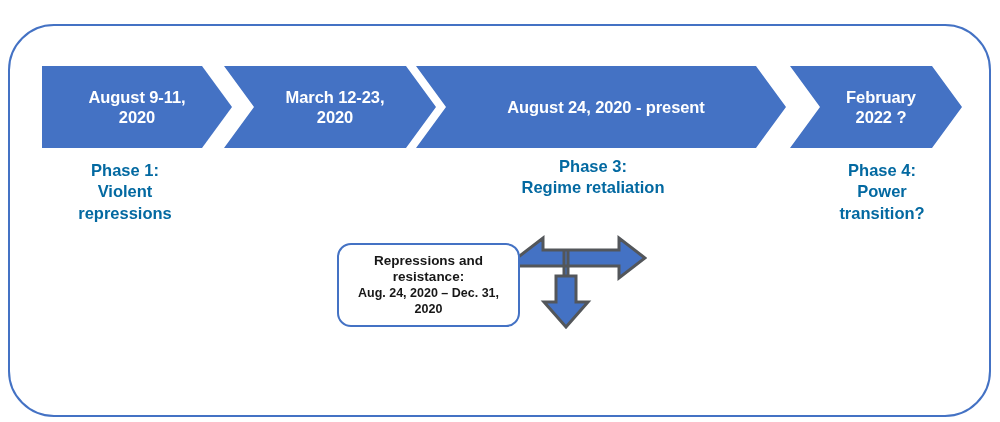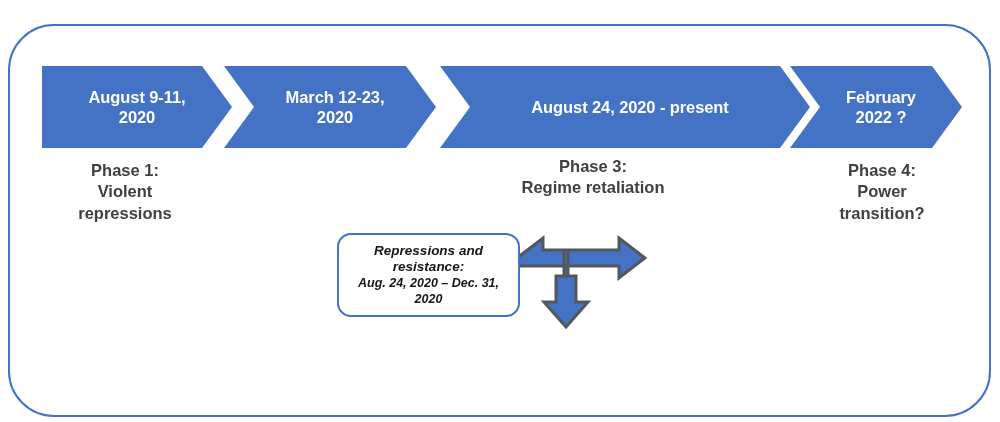--- a/index.html
+++ b/index.html
@@ -69,21 +69,21 @@
       100% 50%,
       calc(100% - 30px) 100%,
       0 100%);
   }
   .chevron.flat-left .ctext { padding-left: 6px; }
 
   
   .phase-caption {
     position: absolute;
     text-align: center;
-    color: #404040;
+    color: #0369a1;
     font-weight: bold;
     font-size: 16.5px;
     line-height: 1.30;
     white-space: pre-line;
   }
 
   
   .subbox {
     position: absolute;
     border: 2.5px solid #4472C4;
@@ -132,42 +132,42 @@
   <div class="chevron flat-left" style="left:42px; width:190px;">
     <span class="ctext">August 9-11,
 2020</span>
   </div>
 
   <div class="chevron notched" style="left:224px; width:212px;">
     <span class="ctext">March 12-23,
 2020</span>
   </div>
 
-  <div class="chevron notched" style="left:440px; width:370px;align-items:center;">
+  <div class="chevron notched" style="left:416px; width:370px;align-items:center;">
     <span class="ctext">August 24, 2020 - present</span>
   </div>
 
   <div class="chevron notched" style="left:790px; width:172px;">
     <span class="ctext">February
 2022 ?</span>
   </div>
 
   <div class="phase-caption" style="left:30px; top:148px; width:190px;">Phase 1:
 Violent
 repressions</div>
 
 
   <div class="phase-caption" style="left:443px; top:144px; width:300px;">Phase 3:
 Regime retaliation</div>
 
   <div class="phase-caption" style="left:796px; top:148px; width:172px;text-align:center;">Phase 4:
 Power
 transition?</div>
 
-  <div class="subbox" style="left:337px; top:221px; width:183px; height:84px;font-style:italic;">
+  <div class="subbox" style="left:337px; top:231px; width:183px; height:84px;">
     <div class="bx-title">Repressions and
 resistance:</div>
     <div class="bx-dates">Aug. 24, 2020 – Dec. 31,
 2020</div>
   </div>
 
 
 
   <div id="t-arrow">
     <svg width="132" height="95" viewBox="0 0 132 95" xmlns="http://www.w3.org/2000/svg">

